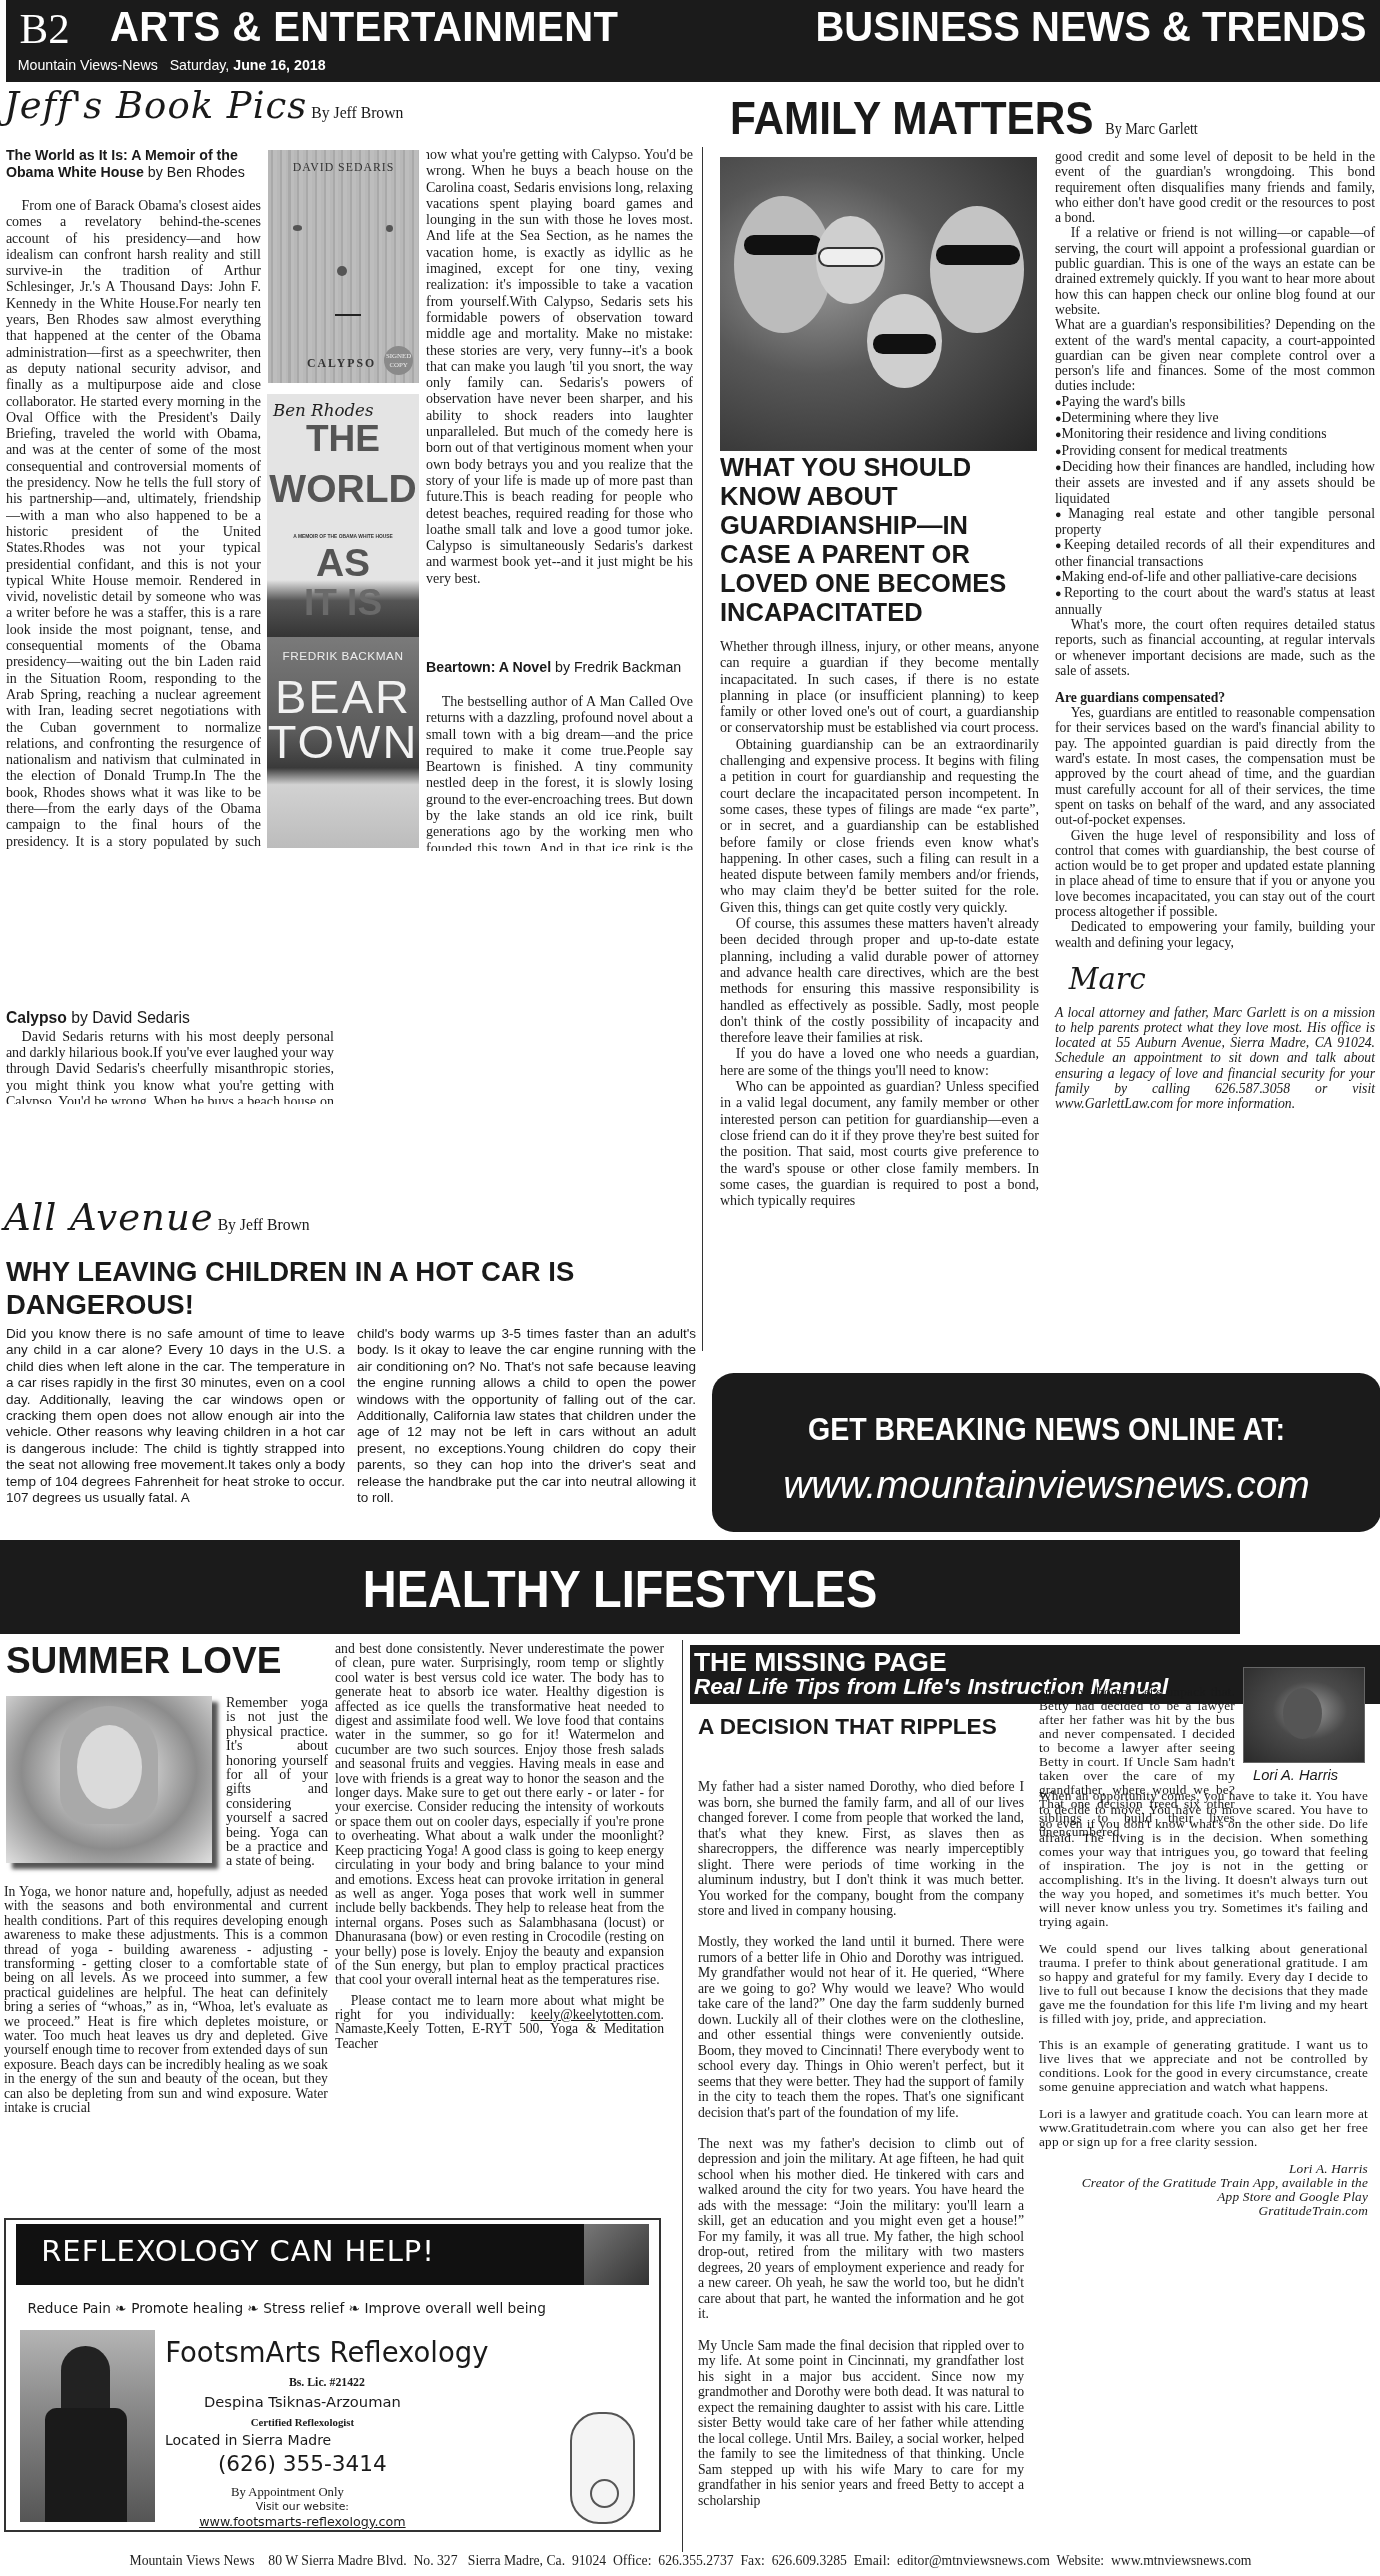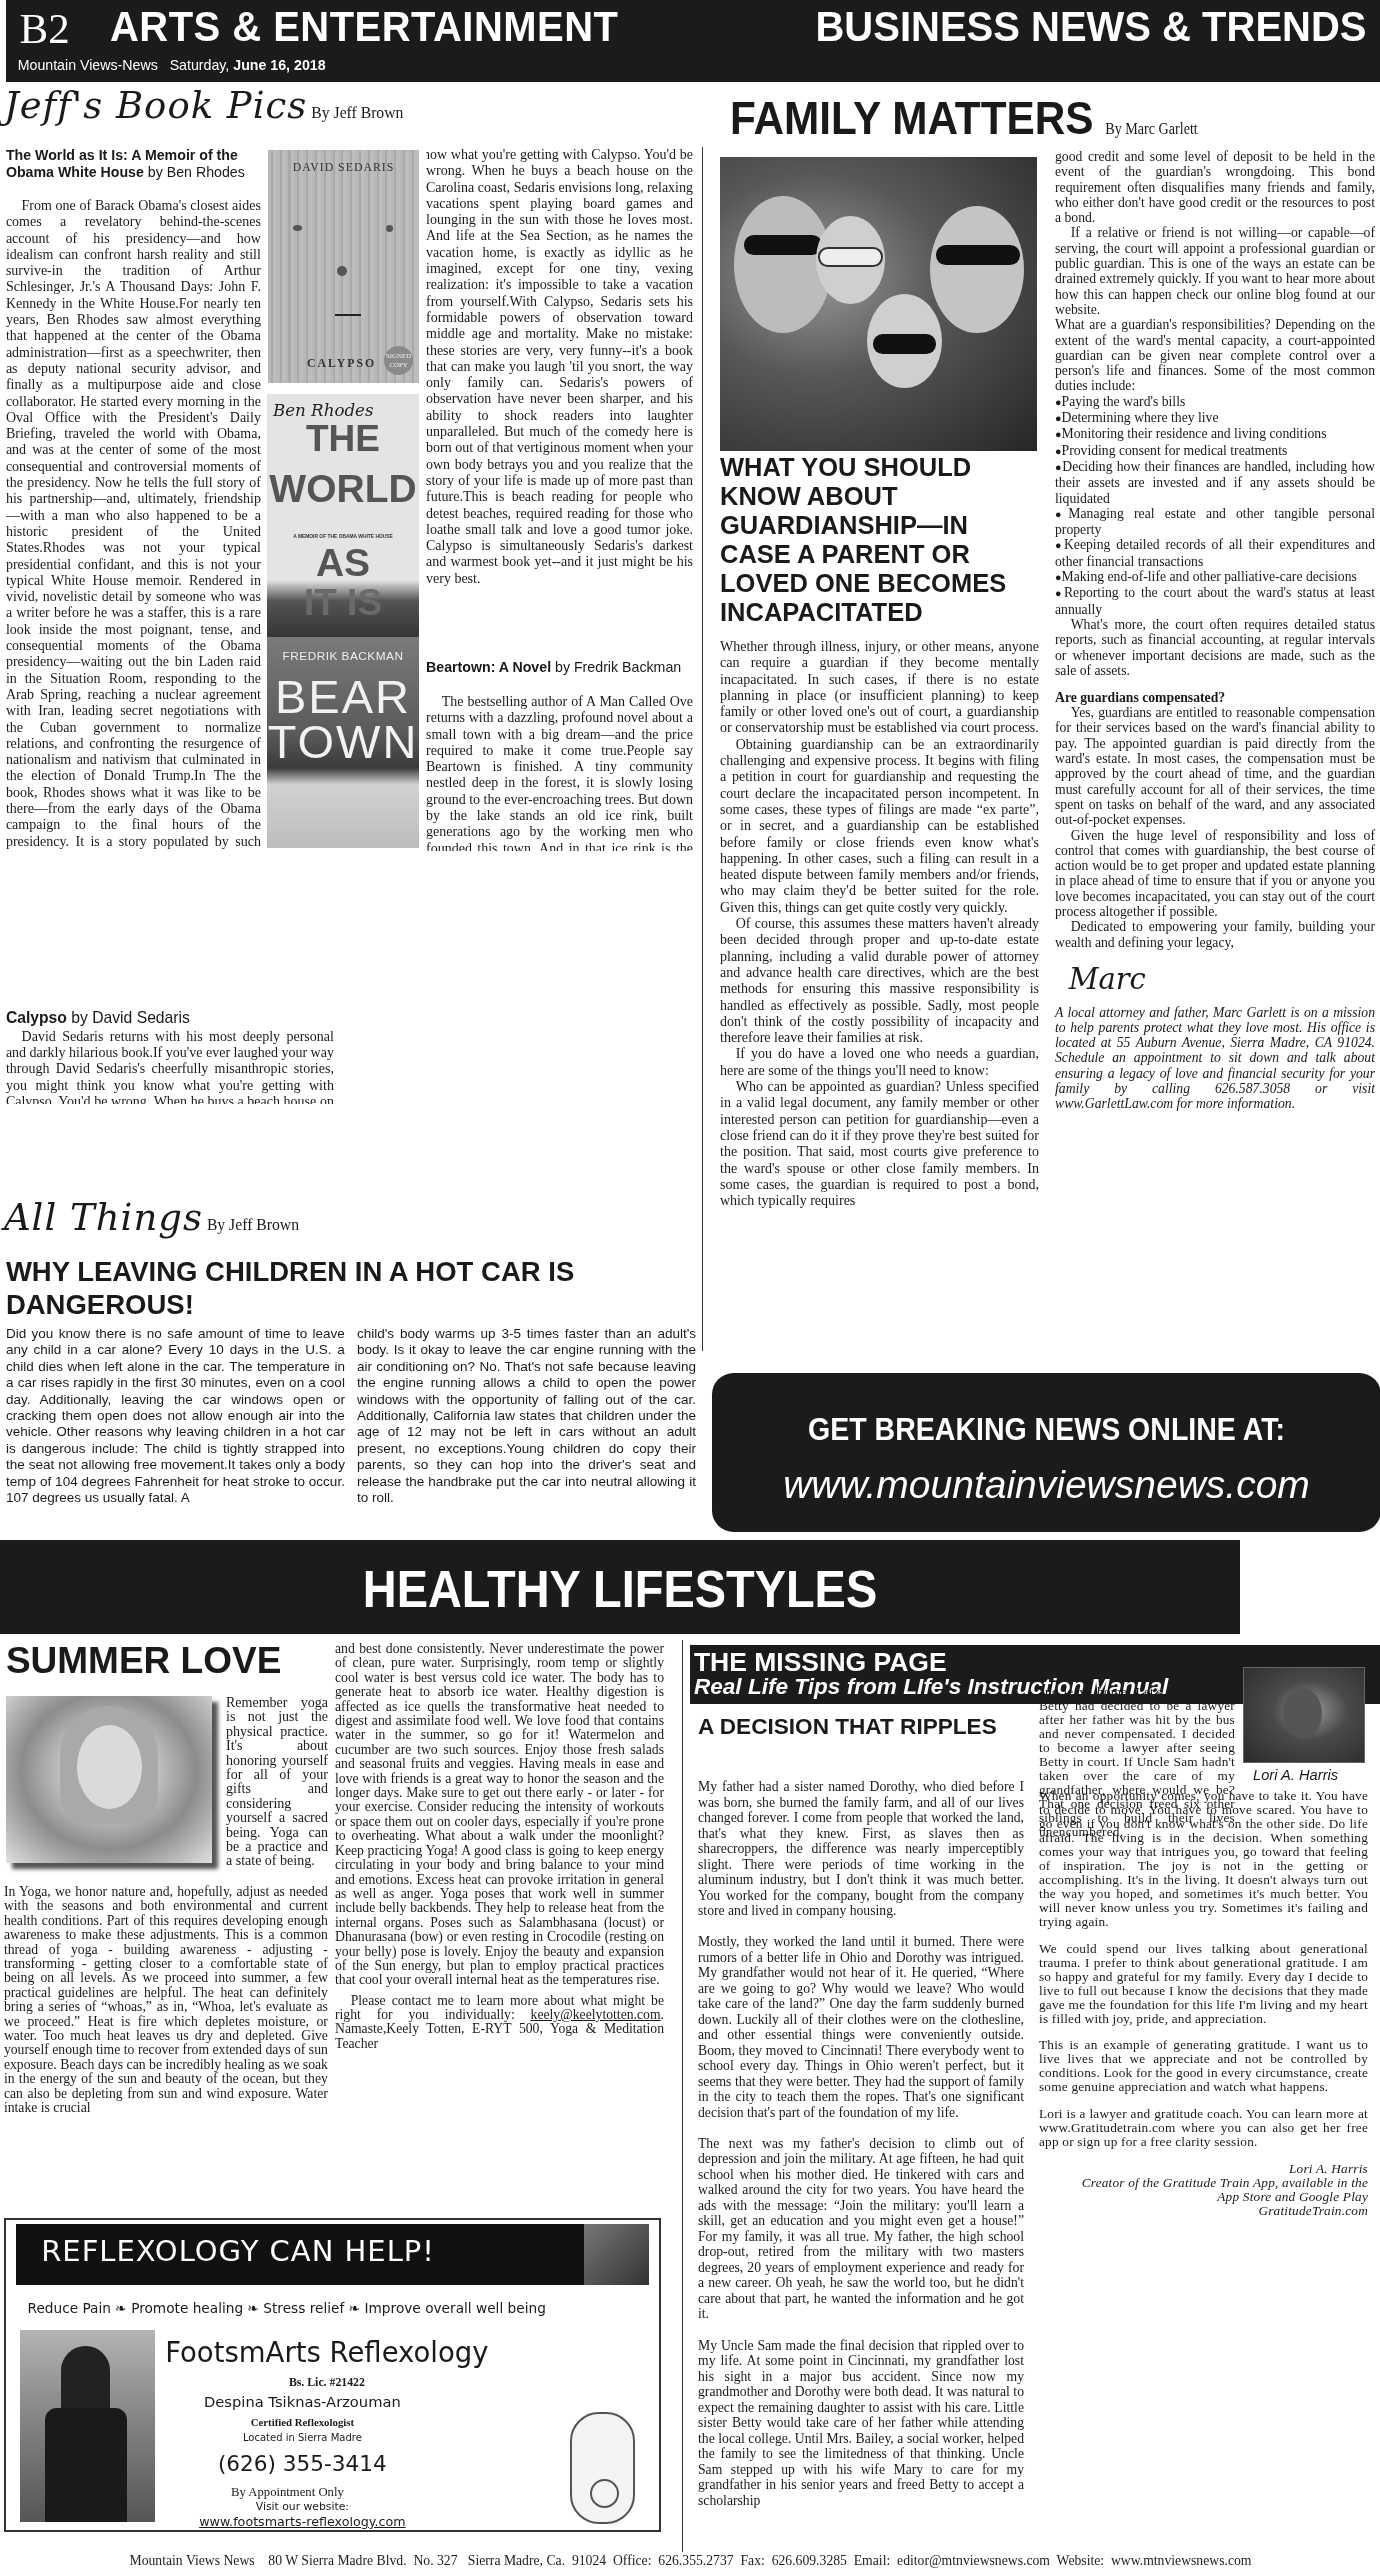--- a/index.html
+++ b/index.html
@@ -84,21 +84,21 @@
   #ad .bar span { position:absolute; left: 25.5px; top: 9.8px; font-family:"DejaVu Sans",sans-serif; font-size: 29px; letter-spacing: 1px; }
   #ad .bar .ph { position:absolute; right:0; top:0; width: 65px; height: 61px; background: linear-gradient(135deg,#777,#333); }
   #ad .tag { position:absolute; left: 21.6px; top: 80px; font-family:"DejaVu Sans",sans-serif; font-size: 13.7px; white-space: nowrap; }
   #ad .person { position:absolute; left: 13.7px; top: 110px; width: 135px; height: 192px; background: linear-gradient(180deg,#b4b4b4 0,#8a8a8a 40%,#555 100%); }
   #ad .person .h { position:absolute; left: 41px; top: 15.7px; width: 49px; height: 108px; border-radius: 24.5px 24.5px 9.8px 9.8px; background:#222; }
   #ad .person .b { position:absolute; left: 25.5px; top: 78px; width: 82px; height: 114px; background:#1a1a1a; border-radius: 11.8px 11.8px 0 0; }
   #ad .name { position:absolute; left: 159px; top: 116px; width: 324px; text-align:center; font-family:"DejaVu Sans",sans-serif; font-size: 27.5px; }
   #ad .lic { position:absolute; left: 159px; top: 155px; width: 324px; text-align:center; font-family:"Liberation Serif",serif; font-size: 11.8px; font-weight:bold; }
   #ad .desp { position:absolute; left: 159px; top: 173px; width: 275px; text-align:center; font-family:"DejaVu Sans",sans-serif; font-size: 14.7px; }
   #ad .cert { position:absolute; left: 159px; top: 196px; width: 275px; text-align:center; font-family:"Liberation Serif",serif; font-weight:bold; font-size: 10.8px; }
-  #ad .loc { position:absolute; left: 159px; top: 212px; width: 275px; text-align:center; font-family:"DejaVu Sans",sans-serif; font-size: 10px; }
+  #ad .loc { position:absolute; left: 159px; top: 212px; width: 275px; font-family:"DejaVu Sans",sans-serif; font-size: 14px; }
   #ad .phone { position:absolute; left: 159px; top: 231px; width: 275px; text-align:center; font-family:"DejaVu Sans",sans-serif; font-size: 21.6px; }
   #ad .appt { position:absolute; left: 144px; top: 265px; width: 275px; text-align:center; font-family:Liberation Serif, serif; font-size: 12.7px; }
   #ad .visit { position:absolute; left: 159px; top: 280px; width: 275px; text-align:center; font-family:"DejaVu Sans",sans-serif; font-size: 10.8px; }
   #ad .web { position:absolute; left: 169px; top: 294px; width: 255px; text-align:center; font-family:"DejaVu Sans",sans-serif; font-size: 12.7px; text-decoration: underline; }
   #ad .foot { position:absolute; right: 23.5px; top: 192px; width: 65px; height: 112px; border: 2px solid #555; border-radius: 29px 29px 29px 29px; background: #f4f4f4; }
   #ad .foot .c { position:absolute; left: 17.7px; bottom: 13.7px; width: 29px; height: 29px; border-radius:50%; border: 2.9px double #555; }
 
   #footer { left: 0; top: 2553px; width: 1381px; text-align: center; font-family: "Liberation Serif", serif; font-size: 13.7px; color:#222; }
 
   .rule-v { position:absolute; width:1px; background:#333; }
@@ -174,21 +174,21 @@
   <div class="book-title"><b>Beartown: A Novel</b> <span>by Fredrik Backman</span></div>
 </div>
 <div class="abs body-txt" style="left:426px; top:694px; width:267px; height:157px; overflow:hidden;">
   <p>The bestselling author of A Man Called Ove returns with a dazzling, profound novel about a small town with a big dream—and the price required to make it come true.People say Beartown is finished. A tiny community nestled deep in the forest, it is slowly losing ground to the ever-encroaching trees. But down by the lake stands an old ice rink, built generations ago by the working men who founded this town. And in that ice rink is the reason people in Beartown believe tomorrow will be better than today. Their junior ice hockey team is about to compete in the national semi-finals, and they actually have a shot at winning. All the hopes and dreams of this place now rest on the shoulders of a handful of teenage boys.Being responsible for the hopes of an entire town is a heavy burden, and the semi-final match is the catalyst for a violent act that will leave a young girl traumatized and a town in turmoil. Accusations are made and, like ripples on a pond, they travel through all of Beartown, leaving no resident unaffected.Beartown explores the hopes that bring a small community together, the secrets that tear it apart, and the courage it takes for an individual to go against the grain. In this story of a small forest town, Fredrik Backman has found the entire world.The 3 reviews are from Amazon.com.</p>
 </div>
 <div class="abs body-txt" style="left:349px; top:855px; width:343px; height:245px; overflow:hidden;"></div>
 
 <div class="rule-v" style="left:702px; top:147px; height:1204px;"></div>
 
 <div class="abs" style="left:3.9px; top:1196px; white-space:nowrap;">
-  <span class="script-title">All Things</span>
+  <span class="script-title">All Avenue</span>
   <span class="byline-small">By Jeff Brown</span>
 </div>
 <div class="abs" style="left:5.9px; top:1255px; width:588px; font-family:'Liberation Sans',sans-serif; font-weight:bold; font-size:27.5px; line-height:33px;">WHY LEAVING CHILDREN IN A HOT CAR IS DANGEROUS!</div>
 <div class="abs cond" style="left:5.9px; top:1326px; width:339px; font-size:13.5px; line-height:16.4px; text-align:justify;">Did you know there is no safe amount of time to leave any child in a car alone? Every 10 days in the U.S. a child dies when left alone in the car. The temperature in a car rises rapidly in the first 30 minutes, even on a cool day. Additionally, leaving the car windows open or cracking them open does not allow enough air into the vehicle. Other reasons why leaving children in a hot car is dangerous include: The child is tightly strapped into the seat not allowing free movement.It takes only a body temp of 104 degrees Fahrenheit for heat stroke to occur. 107 degrees us usually fatal. A</div>
 <div class="abs cond" style="left:357px; top:1326px; width:339px; font-size:13.5px; line-height:16.4px; text-align:justify;">child's body warms up 3-5 times faster than an adult's body. Is it okay to leave the car engine running with the air conditioning on? No. That's not safe because leaving the engine running allows a child to open the power windows with the opportunity of falling out of the car. Additionally, California law states that children under the age of 12 may not be left in cars without an adult present, no exceptions.Young children do copy their parents, so they can hop into the driver's seat and release the handbrake put the car into neutral allowing it to roll.</div>
 
 <div id="fm-title" class="abs">
   <span>FAMILY MATTERS</span> <span class="by">By Marc Garlett</span>
 </div>
 <div id="fm-photo" class="abs">

